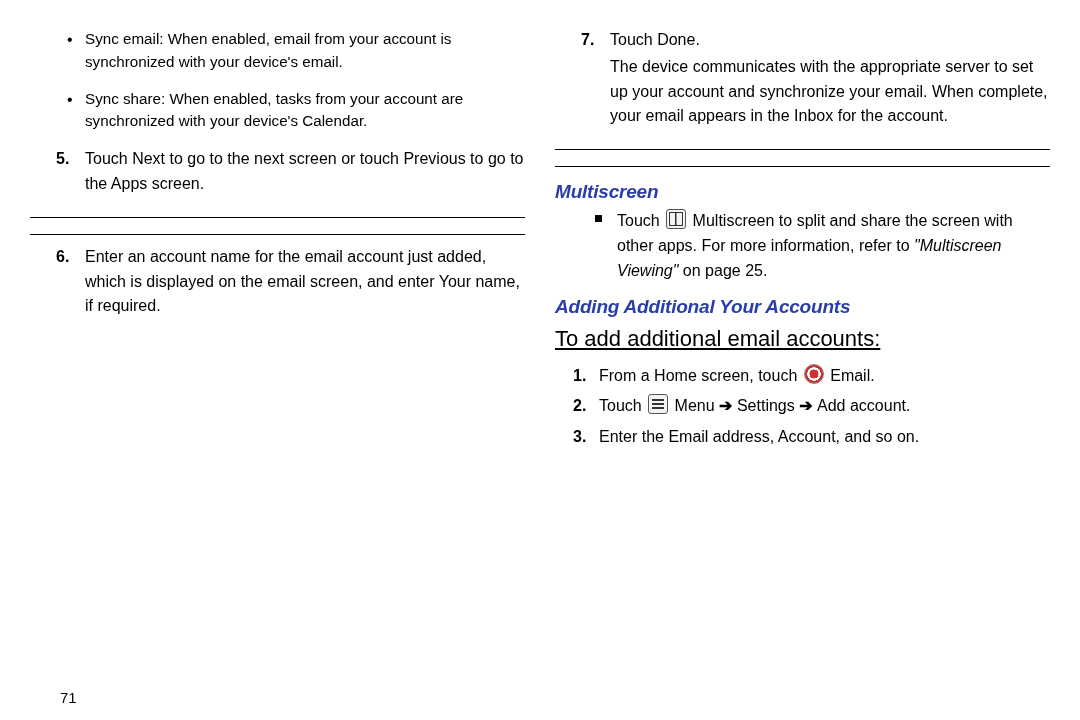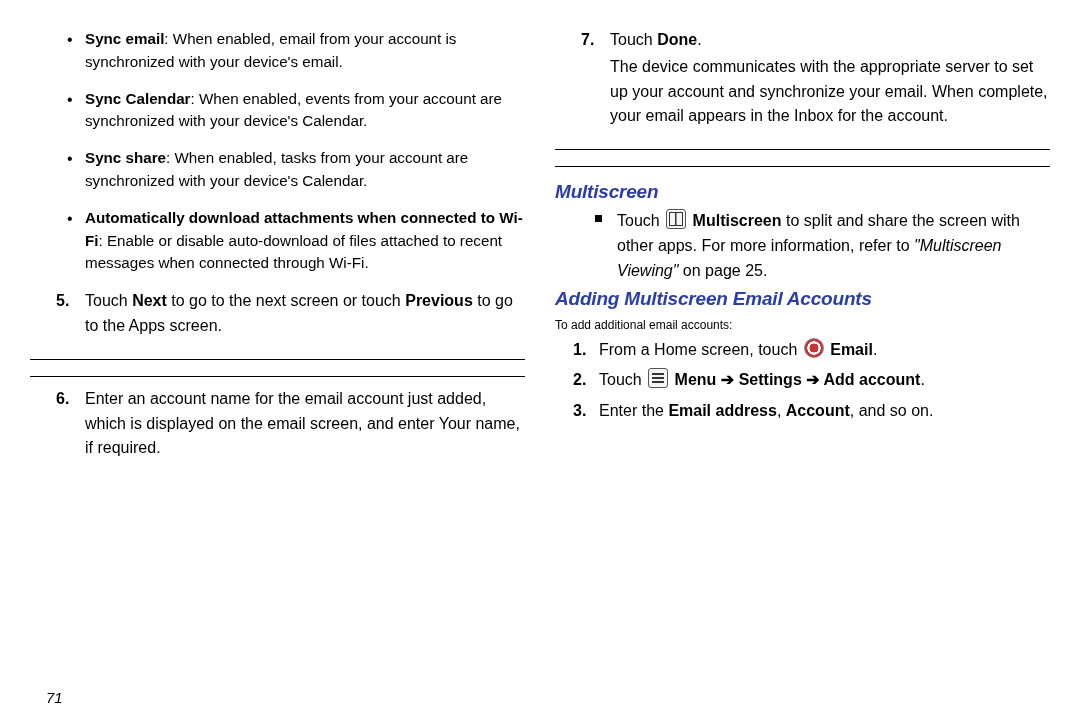--- a/index.html
+++ b/index.html
@@ -64,35 +64,35 @@
     padding-left: 0;
     line-height: 1.55;
     font-size: 16px;
     margin-bottom: 8px;
   }
   .note .note-body {
     display: block;
     padding-left: 50px;
     text-indent: -50px;
   }
-  b { font-weight: 700; }
+  b { font-weight: 400; }
   .heading-blue {
     color: #2a3eab;
     font-weight: 900;
     font-style: italic;
     font-size: 19px;
     margin: 4px 0 6px 0;
     letter-spacing: -0.2px;
   }
   .square-bullet {
     position: relative;
     padding-left: 62px;
     line-height: 1.55;
     font-size: 16px;
-    margin-bottom: 0;
+    margin-bottom: 8px;
   }
   .square-bullet::before {
     content: "";
     position: absolute;
     left: 40px;
     top: 6px;
     width: 7px;
     height: 7px;
     background: #000;
   }
@@ -134,49 +134,42 @@
       linear-gradient(#333,#333) center/1.5px 100% no-repeat;
   }
   .icon.email {
     border-radius: 50%;
     background: radial-gradient(circle at 50% 50%, #c33 35%, #fff 36%, #fff 52%, #c33 53%);
     border-color: #888;
   }
   .pagenum {
     position: absolute;
     bottom: 14px;
-    left: 46px;
+    left: 60px;
     font-size: 15px;
-    font-style: italic;
   }
   .arrow {
     font-weight: 700;
   }
   em.ref {
     font-style: italic;
   }
 </style>
 </head>
 <body>
 
 <div class="page">
 
   <div class="col">
     <div class="bullet-list">
       <div class="bullet-item">
         <b>Sync email</b><span>: When enabled, email from your account is synchronized with your device's email.</span>
       </div>
       <div class="bullet-item">
-        <b>Sync Calendar</b><span>: When enabled, events from your account are synchronized with your device's Calendar.</span>
-      </div>
-      <div class="bullet-item">
         <b>Sync share</b><span>: When enabled, tasks from your account are synchronized with your device's Calendar.</span>
-      </div>
-      <div class="bullet-item">
-        <b>Automatically download attachments when connected to Wi-Fi</b><span>: Enable or disable auto-download of files attached to recent messages when connected through Wi-Fi.</span>
       </div>
     </div>
 
     <div class="ol-item">
       <span class="ol-num">5.</span>
       <span>Touch </span><b>Next</b><span> to go to the next screen or touch </span><b>Previous</b><span> to go to the Apps screen.</span>
     </div>
 
     <hr class="hr">
 
@@ -200,23 +193,23 @@
 
 
     <hr class="hr">
 
     <div class="heading-blue">Multiscreen</div>
 
     <div class="square-bullet">
       <span>Touch </span><span class="icon multiscreen"></span> <b>Multiscreen</b><span> to split and share the screen with other apps. For more information, refer to </span><em class="ref">"Multiscreen Viewing"</em><span> on page 25.</span>
     </div>
 
-    <div class="heading-blue">Adding Multiscreen Email Accounts</div>
-
-    <div style="font-size:12px; margin:2px 0 6px 0;">To add additional email accounts:</div>
+    <div class="heading-blue">Adding Additional Your Accounts</div>
+
+    <div style="font-size:22px; margin:2px 0 12px 0;text-decoration:underline;">To add additional email accounts:</div>
 
     <div class="sub-ol">
       <span class="ol-num">1.</span>
       <span>From a Home screen, touch </span><span class="icon email"></span> <b>Email</b><span>.</span>
     </div>
 
     <div class="sub-ol">
       <span class="ol-num">2.</span>
       <span>Touch </span><span class="icon menu"></span> <b>Menu</b><span class="arrow"> ➔ </span><b>Settings</b><span class="arrow"> ➔ </span><b>Add account</b><span>.</span>
     </div>

